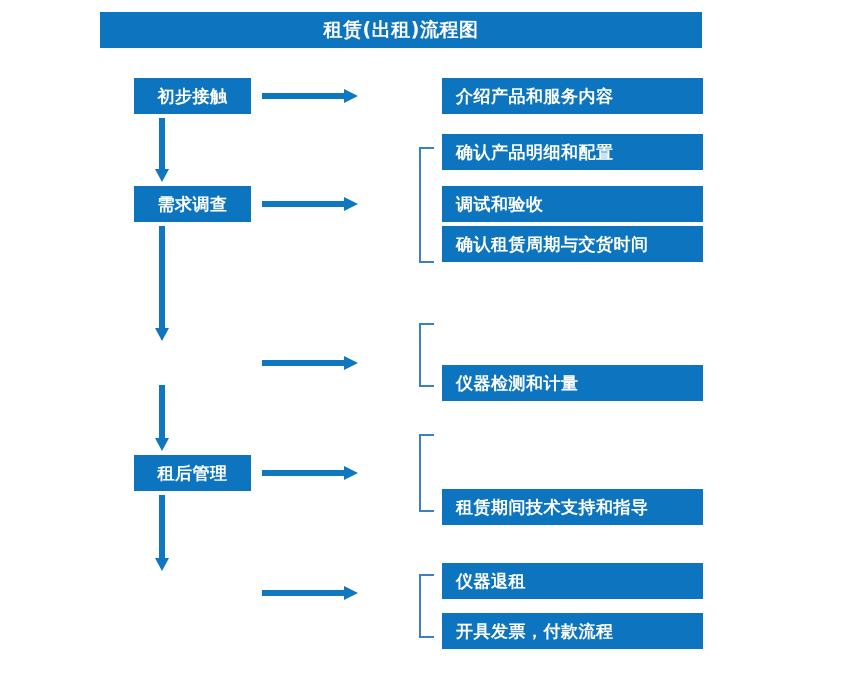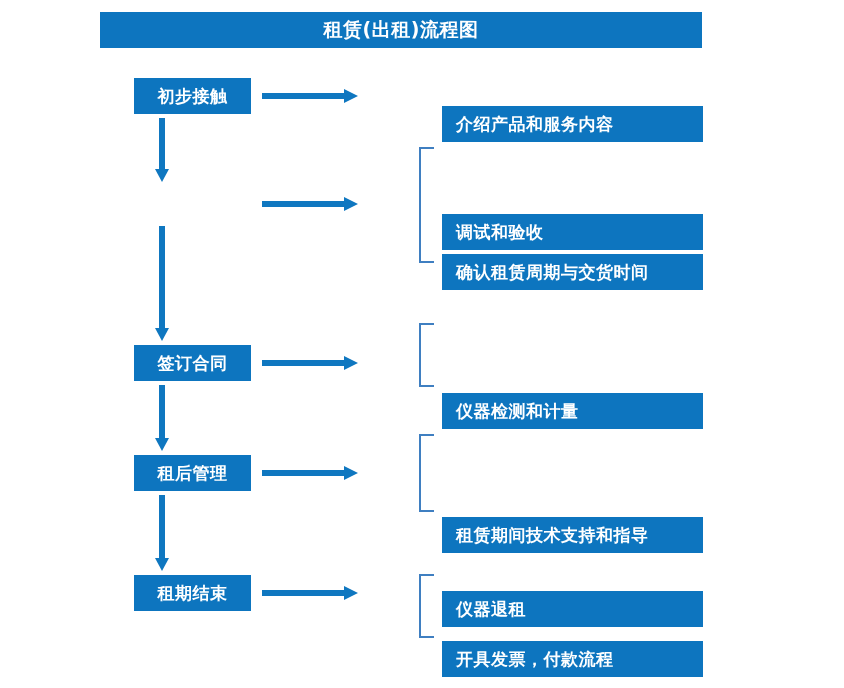--- a/index.html
+++ b/index.html
@@ -47,21 +47,20 @@
     font-size: 17px;
     margin-left: 32px;
   }
   .detail-box {
     left: 442px;
     width: 261px;
     height: 36px;
     justify-content: flex-start;
     padding-left: 14px;
     font-size: 17px;
-    margin-top: 28px;
   }
   
   .h-arrow {
     position: absolute;
     height: 18px;
     width: 96px;
     left: 262px;
   }
   .h-arrow .shaft {
     position: absolute;
@@ -115,23 +114,22 @@
   }
 </style>
 </head>
 <body>
 
 <div id="canvas">
 
   <div class="box title-box">租赁(出租)流程图</div>
 
   <div class="box stage-box" style="top:78px">初步接触</div>
-  <div class="box stage-box" style="top:345px">签订合同</div>
+  <div class="box stage-box" style="top:186px">需求调查</div>
   <div class="box stage-box" style="top:455px">租后管理</div>
-  <div class="box stage-box" style="top:575px">租期结束</div>
 
   <div class="v-arrow" style="top:118px;height:64px">
     <div class="shaft" style="height:51px"></div>
     <div class="head" style="top:51px"></div>
   </div>
   <div class="v-arrow" style="top:226px;height:115px">
     <div class="shaft" style="height:102px"></div>
     <div class="head" style="top:102px"></div>
   </div>
   <div class="v-arrow" style="top:385px;height:66px">
@@ -163,20 +161,21 @@
     <div class="shaft"></div>
     <div class="head"></div>
   </div>
 
   <div class="bracket" style="top:147px;height:116px"></div>
   <div class="bracket" style="top:323px;height:64px"></div>
   <div class="bracket" style="top:434px;height:78px"></div>
   <div class="bracket" style="top:574px;height:64px"></div>
 
   <div class="box detail-box" style="top:78px">介绍产品和服务内容</div>
+  <div class="box detail-box" style="top:134px">确认产品明细和配置</div>
   <div class="box detail-box" style="top:186px">调试和验收</div>
   <div class="box detail-box" style="top:226px">确认租赁周期与交货时间</div>
   <div class="box detail-box" style="top:365px">仪器检测和计量</div>
   <div class="box detail-box" style="top:489px">租赁期间技术支持和指导</div>
   <div class="box detail-box" style="top:563px">仪器退租</div>
   <div class="box detail-box" style="top:613px">开具发票，付款流程</div>
 
 </div>
 
 </body></html>

